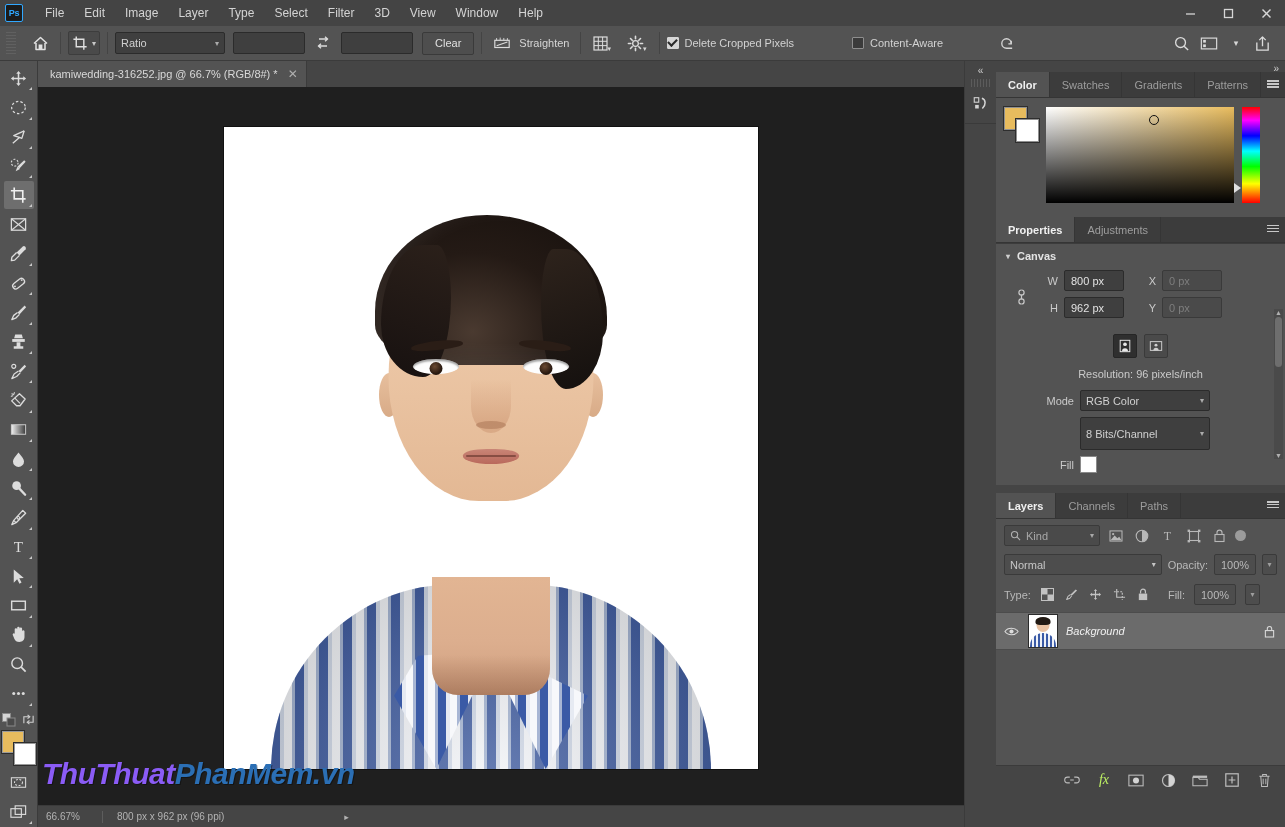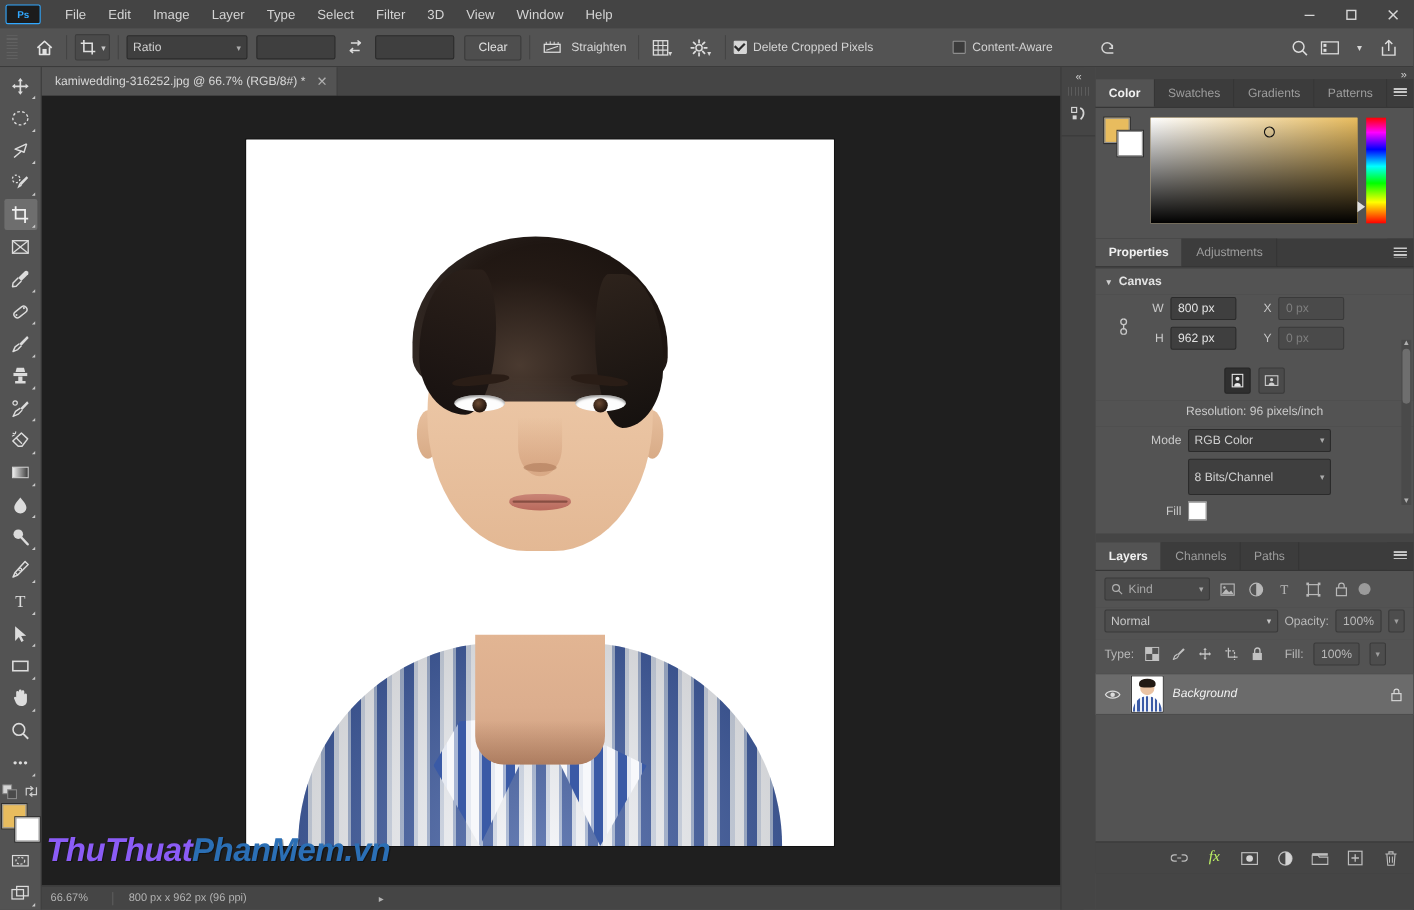--- a/index.html
+++ b/index.html
@@ -13,21 +13,21 @@
     -webkit-font-smoothing: antialiased;
   }
   .app { position: relative; width: 1285px; height: 827px; }
 
   
   .titlebar {
     position: absolute; top: 0; left: 0; width: 1285px; height: 26px;
     background: #444444; display: flex; align-items: center;
   }
   .ps-logo {
-    width: 32px; height: 18px; margin-left: 5px; margin-right: 12px;
+    width: 18px; height: 18px; margin-left: 5px; margin-right: 12px;
     border: 1px solid #31a8ff; border-radius: 2px;
     background: #1c1c1c; color: #31a8ff;
     font-size: 9px; font-weight: bold;
     display: flex; align-items: center; justify-content: center;
     letter-spacing: -0.3px;
   }
   .menu { display: flex; align-items: center; gap: 0px; }
   .menu-item {
     padding: 4px 10px; font-size: 12px; color: #d4d4d4; cursor: default;
     white-space: nowrap;
@@ -495,21 +495,21 @@
         <circle cx="9" cy="9" r="3" fill="none" stroke="#dcdcdc" stroke-width="1.4"></circle>
         <path d="M9 1.5 V4 M9 14 V16.5 M1.5 9 H4 M14 9 H16.5 M3.7 3.7 L5.5 5.5 M12.5 12.5 L14.3 14.3 M14.3 3.7 L12.5 5.5 M5.5 12.5 L3.7 14.3" stroke="#dcdcdc" stroke-width="1.7" stroke-linecap="round"></path>
       </svg>
       <span style="position:relative;left:-1px;top:6px;font-size:7px;">▾</span>
     </div>
     <div class="divider-v"></div>
     <div class="chk">
       <span class="box on"></span>
       <span>Delete Cropped Pixels</span>
     </div>
-    <div class="chk" style="margin-left:32px;padding-left:40px;">
+    <div class="chk" style="margin-left:18px;padding-left:40px;">
       <span class="box"></span>
       <span>Content-Aware</span>
     </div>
     <div class="opts-right">
       <div class="opt-btn" style="margin-right:148px;">
         <svg width="17" height="17" viewBox="0 0 18 18">
           <path d="M14 9 A5 5 0 1 0 9 14 H15" fill="none" stroke="#d6d6d6" stroke-width="1.4"></path>
           <path d="M14 6 L14 9.4 L11 9.4" fill="none" stroke="#d6d6d6" stroke-width="1.4"></path>
         </svg>
       </div>

